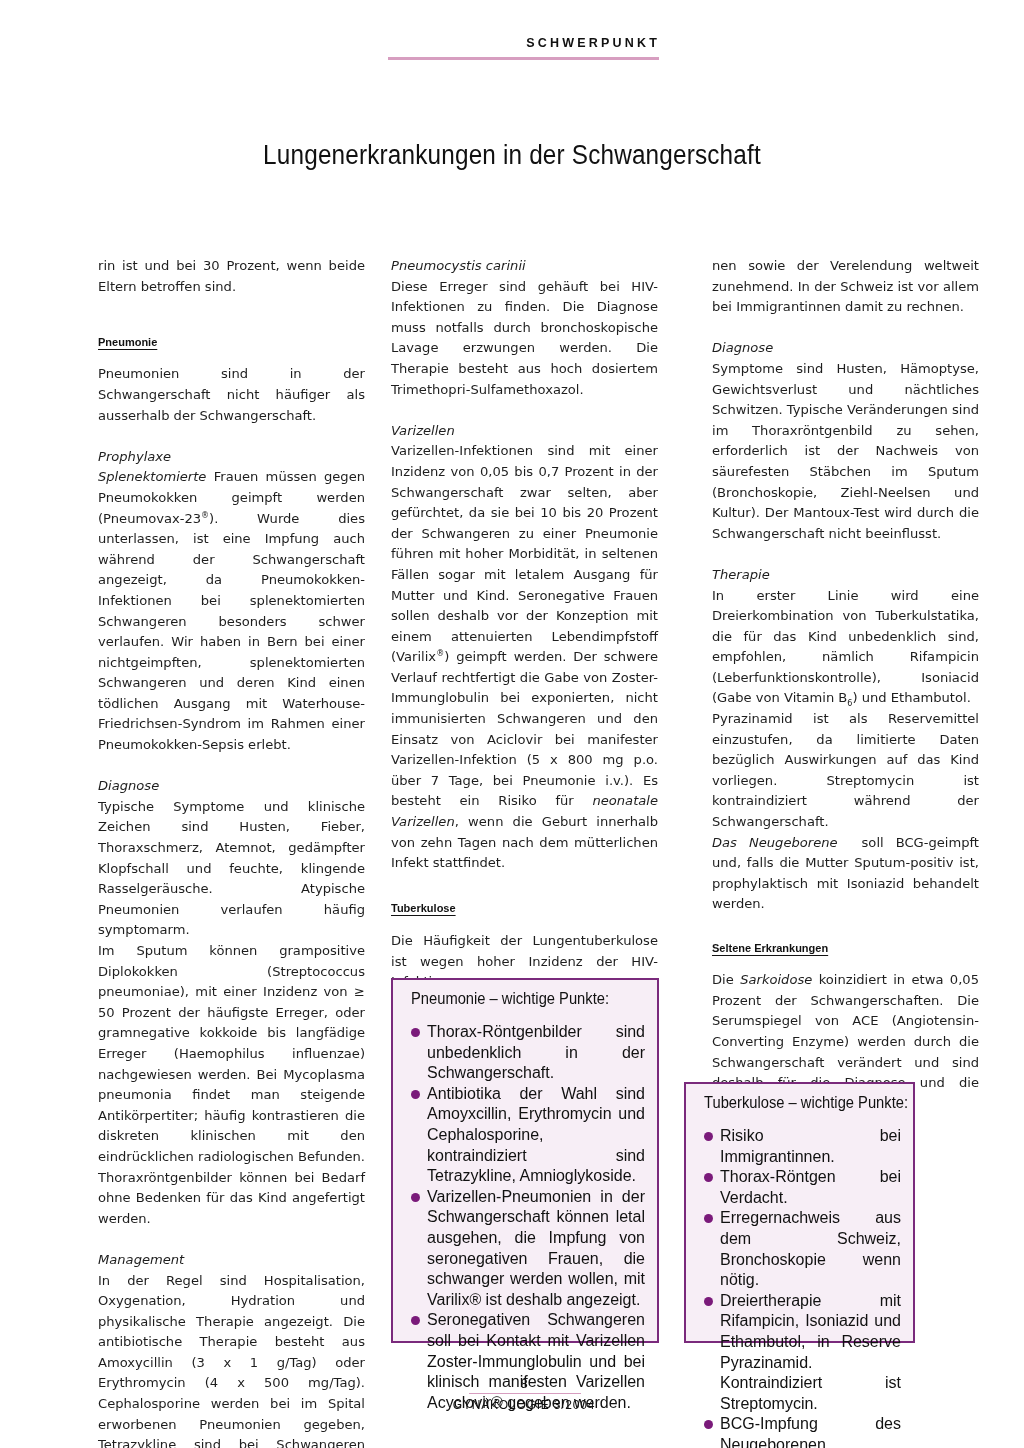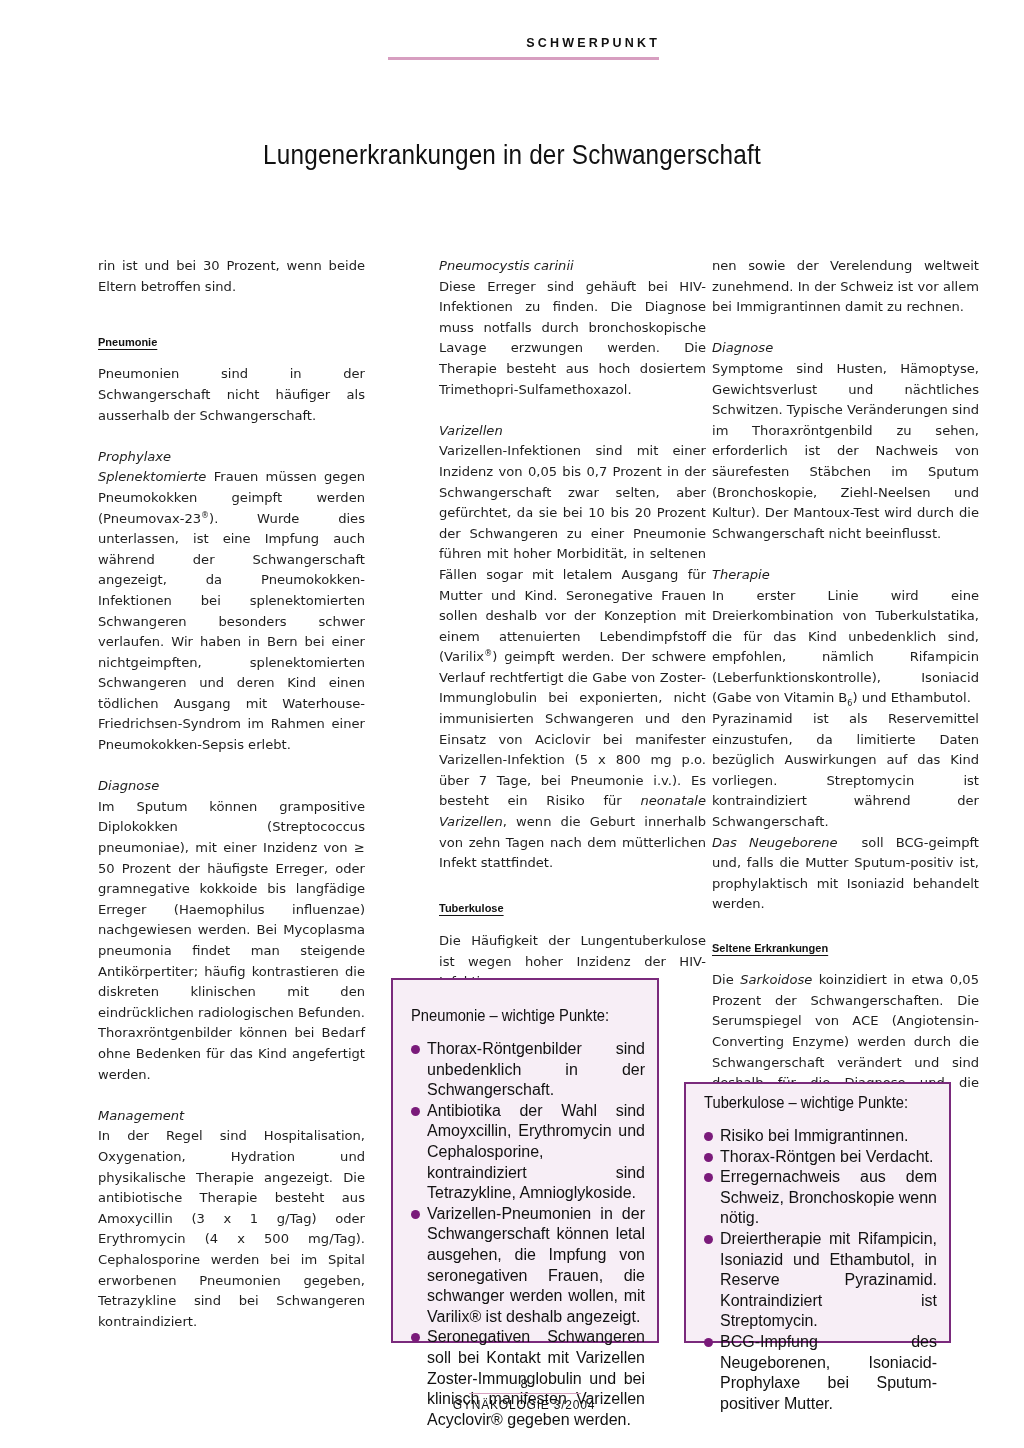--- a/index.html
+++ b/index.html
@@ -8,34 +8,34 @@
   .kicker { position:absolute; top:36px; left:388px; width:272px; text-align:right;
             font-family:"Liberation Sans", sans-serif; font-weight:bold; font-size:12.5px;
             letter-spacing:3.2px; color:#111; }
   .kicker-rule { position:absolute; top:57px; left:388px; width:271px; height:3px; background:#d79ec0; }
   .title { position:absolute; top:140px; left:0; width:1024px; text-align:center;
            font-family:"Liberation Sans", sans-serif; font-size:27px; color:#111;
            transform:scaleX(0.9); letter-spacing:0.2px; }
   .col { position:absolute; top:256px; width:267px; font-size:13.1px; line-height:20.6px; }
   .col p { margin:0; text-align:justify; hyphens:manual; }
   .col1 { left:98px; }
-  .col2 { left:391px;margin-left:48px; }
+  .col2 { left:391px; }
   .col3 { left:712px; }
   .sub { font-style:italic; }
   .it { font-style:italic; }
   .head { font-family:"Liberation Sans", sans-serif; font-size:11px; text-decoration:underline;
           text-underline-offset:3px; color:#111; margin:0; }
   .gap1 { height:20.6px; }
   .gaph { height:12px; }
   sup { font-size:8px; line-height:0; }
   sub { font-size:8px; line-height:0; }
   .box { position:absolute; background:#f7eef6; border:2px solid #7a2a7c; box-sizing:border-box;
          font-family:"Liberation Sans", sans-serif; }
-  .box1 { left:391px; top:978px; width:268px; height:365px; padding:27px 12px 0 18px; }
-  .box2 { left:684px; top:1082px; width:267px; height:261px; padding:10px 12px 0 18px; }
+  .box1 { left:391px; top:978px; width:268px; height:365px; padding:10px 12px 0 18px; }
+  .box2 { left:684px; top:1082px; width:231px; height:261px; padding:10px 12px 0 18px; }
   .box h3 { margin:0 0 14px 0; font-weight:normal; font-size:16px; color:#111; transform:scaleX(0.92); transform-origin:left; white-space:nowrap; }
   .box ul { list-style:none; margin:0; padding:0; }
   .box li { position:relative; padding-left:16px; font-size:16px; line-height:20.6px; text-align:justify; color:#111; }
   .bullet { position:absolute; left:0; top:6px; width:9px; height:9px; border-radius:50%; background:#7a1a7a; }
   .footer-num { position:absolute; top:1376px; left:440px; width:168px; text-align:center;
                 font-family:"Liberation Sans", sans-serif; font-size:13px; color:#111; }
   .footer-rule { position:absolute; top:1393px; left:469px; width:112px; height:1px; background:#d79ec0; }
   .footer-mag { position:absolute; top:1398px; left:440px; width:168px; text-align:center;
                 font-family:"Liberation Sans", sans-serif; font-size:12px; letter-spacing:0.8px; color:#111; }
 </style>
@@ -51,20 +51,21 @@
   <div class="gap1"></div>
   <div style="height:14px"></div>
   <h2 class="head">Pneumonie</h2>
   <div class="gaph"></div>
   <p>Pneumonien sind in der Schwangerschaft nicht häufiger als ausserhalb der Schwangerschaft.</p>
   <div class="gap1"></div>
   <p class="sub">Prophylaxe</p>
   <p><span class="it">Splenektomierte</span><span> Frauen müssen gegen Pneumokokken geimpft werden (Pneumovax-23</span><sup>®</sup><span>). Wurde dies unterlassen, ist eine Impfung auch während der Schwangerschaft angezeigt, da Pneumokokken-Infektionen bei splenektomierten Schwangeren besonders schwer verlaufen. Wir haben in Bern bei einer nichtgeimpften, splenektomierten Schwangeren und deren Kind einen tödlichen Ausgang mit Waterhouse-Friedrichsen-Syndrom im Rahmen einer Pneumokokken-Sepsis erlebt.</span></p>
   <div class="gap1"></div>
   <p class="sub">Diagnose</p>
+  <p>Typische Symptome und klinische Zeichen sind Husten, Fieber, Thoraxschmerz, Atemnot, gedämpfter Klopfschall und feuchte, klingende Rasselgeräusche. Atypische Pneumonien verlaufen häufig symptomarm.</p>
   <p>Im Sputum können grampositive Diplokokken (Streptococcus pneumoniae), mit einer Inzidenz von ≥ 50 Prozent der häufigste Erreger, oder gramnegative kokkoide bis langfädige Erreger (Haemophilus influenzae) nachgewiesen werden. Bei Mycoplasma pneumonia findet man steigende Antikörpertiter; häufig kontrastieren die diskreten klinischen mit den eindrücklichen radiologischen Befunden. Thoraxröntgenbilder können bei Bedarf ohne Bedenken für das Kind angefertigt werden.</p>
   <div class="gap1"></div>
   <p class="sub">Management</p>
   <p>In der Regel sind Hospitalisation, Oxygenation, Hydration und physikalische Therapie angezeigt. Die antibiotische Therapie besteht aus Amoxycillin (3 x 1 g/Tag) oder Erythromycin (4 x 500 mg/Tag). Cephalosporine werden bei im Spital erworbenen Pneumonien gegeben, Tetrazykline sind bei Schwangeren kontraindiziert.</p>
 </div>
 
 <div class="col col2">
   <p class="sub">Pneumocystis carinii</p>
   <p>Diese Erreger sind gehäuft bei HIV-Infektionen zu finden. Die Diagnose muss notfalls durch bronchoskopische Lavage erzwungen werden. Die Therapie besteht aus hoch dosiertem Trimethopri-Sulfamethoxazol.</p>
   <div class="gap1"></div>

